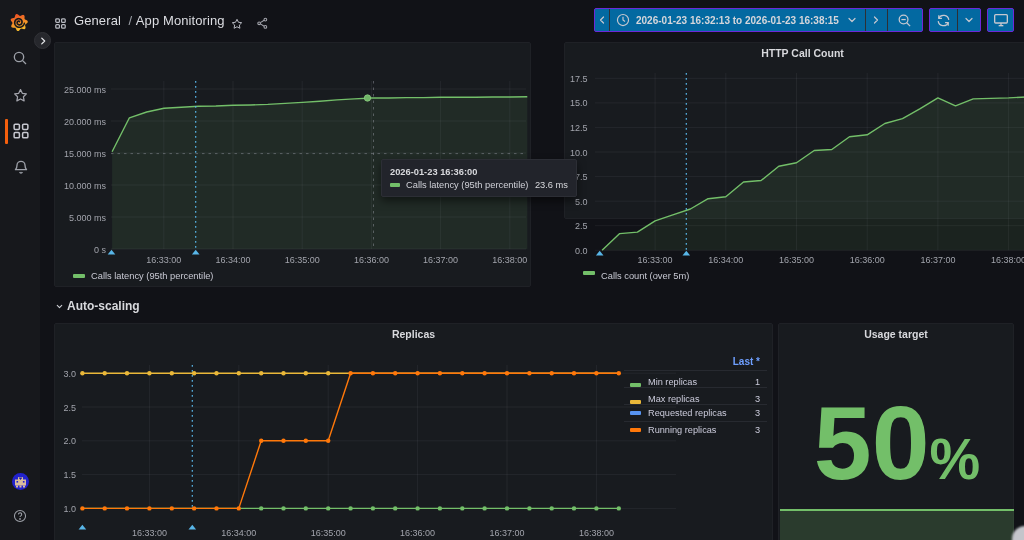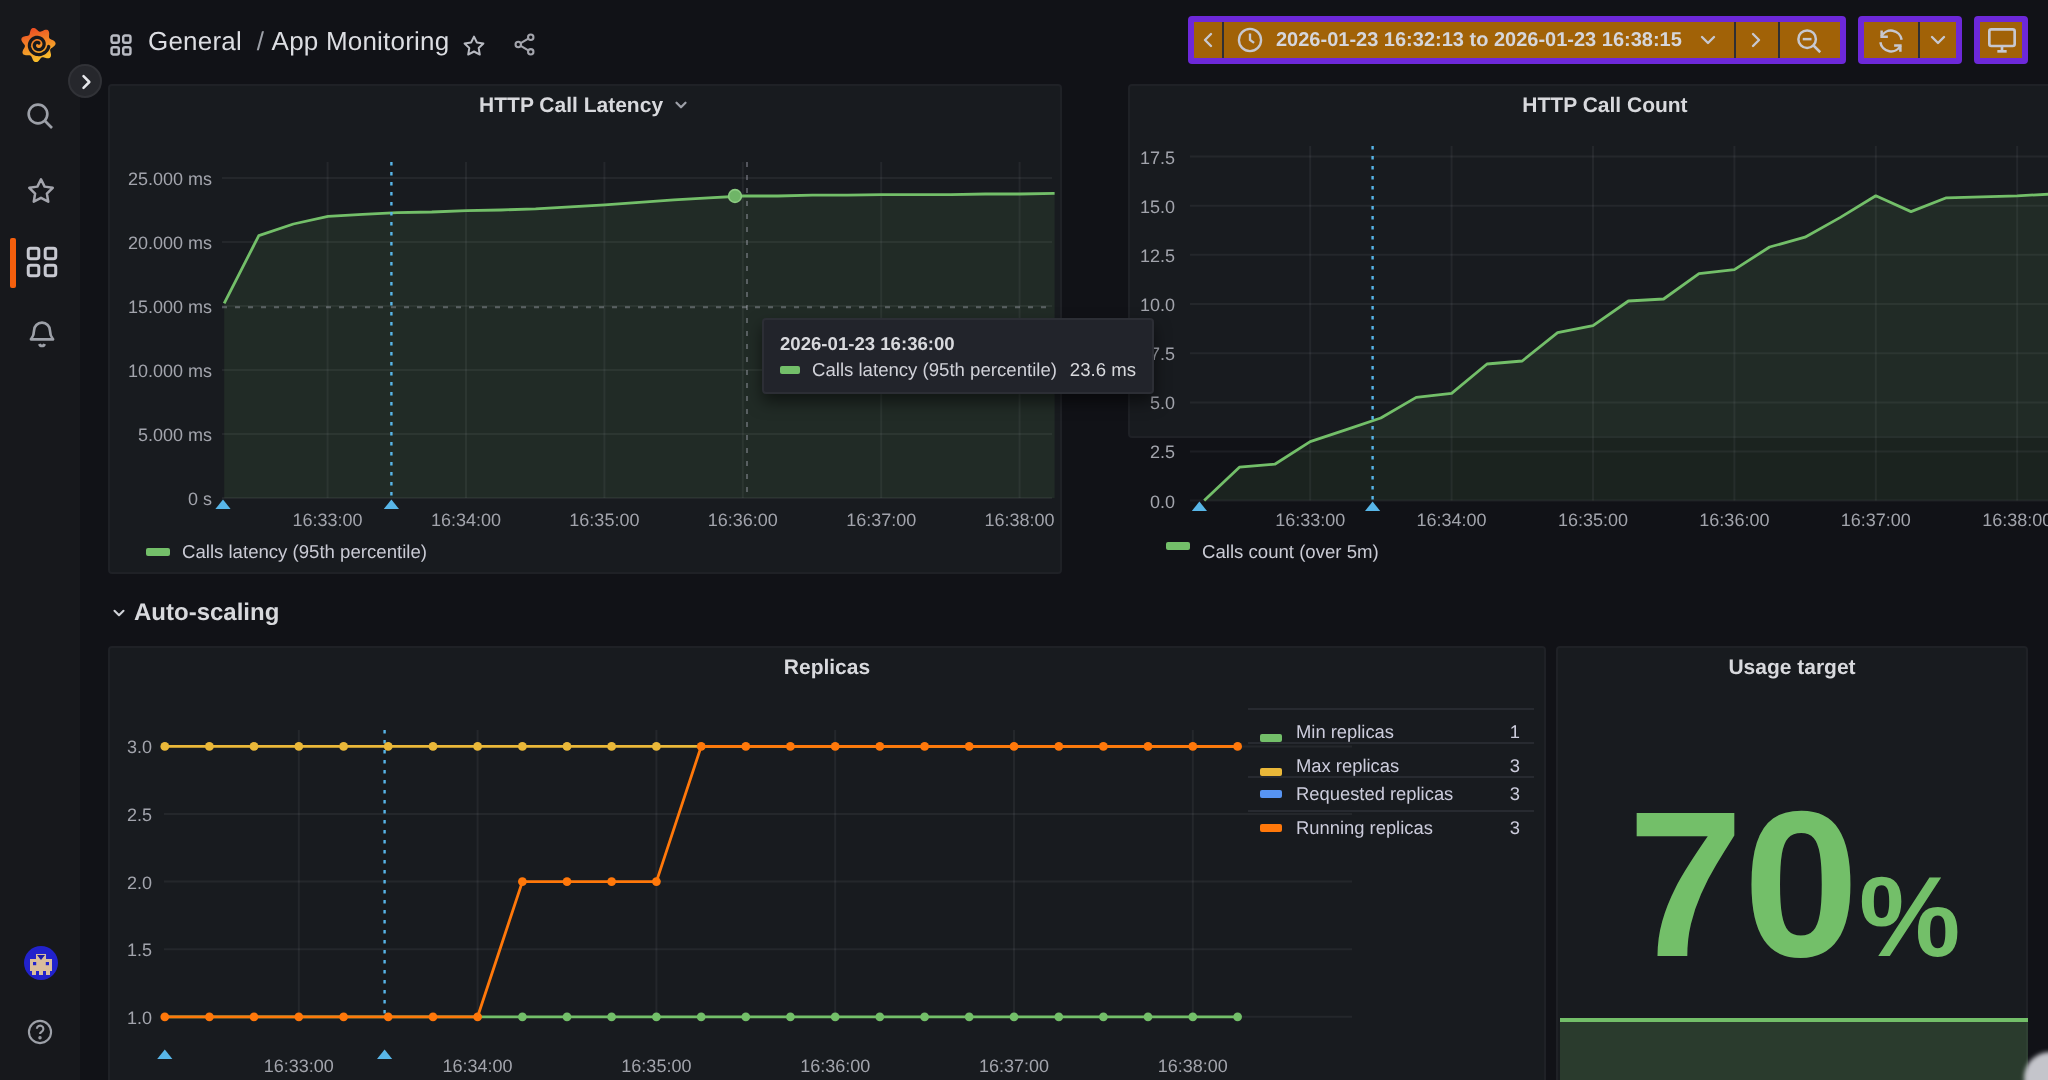--- a/index.html
+++ b/index.html
@@ -3,21 +3,21 @@
 * { margin:0; padding:0; box-sizing:border-box; }
 html,body { width:1024px; height:540px; overflow:hidden; background:#111217;
   font-family:"Liberation Sans", sans-serif; }
 .panel { position:absolute; background:#181B1F; border:1px solid #1F2126; border-radius:2px; }
 .ptitle { position:absolute; top:0; left:0; right:0; height:22px; line-height:21px;
   text-align:center; color:#D8D9DD; font-size:10.5px; font-weight:700; }
 .ax { font-size:9px; fill:#A2A4AC; font-family:"Liberation Sans",sans-serif; }
 .gl { stroke:rgba(204,204,220,0.065); stroke-width:1; }
 .ch { stroke:rgba(200,200,215,0.34); stroke-width:1; stroke-dasharray:2.5 4; }
 .ann { stroke:#58B6E8; stroke-width:1.2; stroke-dasharray:1.8 3.2; }
-.tbgroup { position:absolute; top:8px; height:24px; background:#a16207; border:3px solid #6d28d9;
+.tbgroup { position:absolute; top:8px; height:24px; background:#0369a1; border:1px solid #6d28d9;
   border-radius:2px; display:flex; align-items:stretch; }
 .tbsep { width:1px; background:#2E2F34; }
 .tbbtn { display:flex; align-items:center; justify-content:center; }
 </style></head>
 <body>
 
 <div style="position:absolute;left:0;top:0;width:40px;height:540px;background:#17181C"></div>
 <div style="position:absolute;left:10px;top:13px"><svg width="18" height="18" viewBox="0 0 48 48">
 <defs>
         <linearGradient id="glg" x1="0.3" y1="0" x2="0.6" y2="1">
@@ -150,23 +150,20 @@
  <div class="tbbtn" style="flex:1">
       <svg width="16" height="16" viewBox="0 0 24 24" fill="none" stroke="#C7C8D0" stroke-width="2" stroke-linejoin="round">
 <rect x="2.5" y="4" width="19" height="12.5" rx="1.5"></rect>
         <line x1="12" y1="16.5" x2="12" y2="20"></line>
         <line x1="8.5" y1="20.5" x2="15.5" y2="20.5"></line>
       </svg>
     </div>
 </div>
 
 <div class="panel" style="left:54px;top:42px;width:477px;height:245px">
- <div class="ptitle">HTTP Call Latency <svg width="9" height="9" viewBox="0 0 24 24" fill="none" stroke="#9DA0A8" stroke-width="3" stroke-linecap="round" stroke-linejoin="round" style="vertical-align:-1px;margin-left:2px">
-        <path d="M6 9l6 6 6-6"></path>
-      </svg></div>
  <svg width="477" height="245" style="position:absolute;left:0;top:0">
 <line x1="56" x2="471" y1="206.0" y2="206.0" class="gl"></line>
 <line x1="56" x2="471" y1="174.0" y2="174.0" class="gl"></line>
 <line x1="56" x2="471" y1="142.0" y2="142.0" class="gl"></line>
 <line x1="56" x2="471" y1="110.0" y2="110.0" class="gl"></line>
 <line x1="56" x2="471" y1="78.0" y2="78.0" class="gl"></line>
 <line x1="56" x2="471" y1="46.0" y2="46.0" class="gl"></line>
 <line x1="108.8" x2="108.8" y1="38" y2="206" class="gl"></line>
 <line x1="178.0" x2="178.0" y1="38" y2="206" class="gl"></line>
 <line x1="247.2" x2="247.2" y1="38" y2="206" class="gl"></line>
@@ -340,20 +337,21 @@
 <text x="21" y="86.5" class="ax" text-anchor="end">2.5</text>
 <text x="21" y="52.7" class="ax" text-anchor="end">3.0</text>
 <text x="94.4" y="212" class="ax" text-anchor="middle">16:33:00</text>
 <text x="183.8" y="212" class="ax" text-anchor="middle">16:34:00</text>
 <text x="273.2" y="212" class="ax" text-anchor="middle">16:35:00</text>
 <text x="362.6" y="212" class="ax" text-anchor="middle">16:36:00</text>
 <text x="452.0" y="212" class="ax" text-anchor="middle">16:37:00</text>
 <text x="541.4" y="212" class="ax" text-anchor="middle">16:38:00</text>
 </svg>
  <div style="position:absolute;left:569px;top:30px;width:143px;font-size:9.2px">
+<div style="text-align:right;color:#6E9FFF;font-weight:700;font-size:10px;padding-right:7px;height:16px;line-height:16px">Last *</div>
 <div style="display:flex;align-items:flex-end;height:17px;border-top:1px solid rgba(204,204,220,0.09)">
         <span style="width:11px;height:4px;border-radius:1px;background:#73BF69;margin:0 7px 0 6px"></span>
         <span style="color:#CCCCDC;flex:1">Min replicas</span>
         <span style="color:#CCCCDC;padding-right:7px">1</span>
       </div>
 <div style="display:flex;align-items:flex-end;height:17px;border-top:1px solid rgba(204,204,220,0.09)">
         <span style="width:11px;height:4px;border-radius:1px;background:#EAB839;margin:0 7px 0 6px"></span>
         <span style="color:#CCCCDC;flex:1">Max replicas</span>
         <span style="color:#CCCCDC;padding-right:7px">3</span>
       </div>
@@ -366,18 +364,18 @@
         <span style="width:11px;height:4px;border-radius:1px;background:#FF780A;margin:0 7px 0 6px"></span>
         <span style="color:#CCCCDC;flex:1">Running replicas</span>
         <span style="color:#CCCCDC;padding-right:7px">3</span>
       </div>
 </div>
 </div>
 
 <div class="panel" style="left:778px;top:323px;width:236px;height:230px">
  <div class="ptitle">Usage target</div>
  <div style="position:absolute;left:0;top:67px;width:236px;text-align:center;white-space:nowrap;line-height:1">
-  <span style="font-size:104px;font-weight:700;color:#73BF69">70</span><span style="font-size:57px;font-weight:700;color:#73BF69">%</span>
+  <span style="font-size:104px;font-weight:700;color:#73BF69">50</span><span style="font-size:57px;font-weight:700;color:#73BF69">%</span>
  </div>
  <div style="position:absolute;left:1px;top:185px;width:234px;height:2px;background:#73BF69"></div>
  <div style="position:absolute;left:1px;top:187px;width:234px;height:42px;background:rgba(115,191,105,0.20)"></div>
 </div>
 <div style="position:absolute;left:1012px;top:526px;width:26px;height:26px;border-radius:50%;background:#C4C5CB;filter:blur(1px)"></div>
 
 </body></html>

